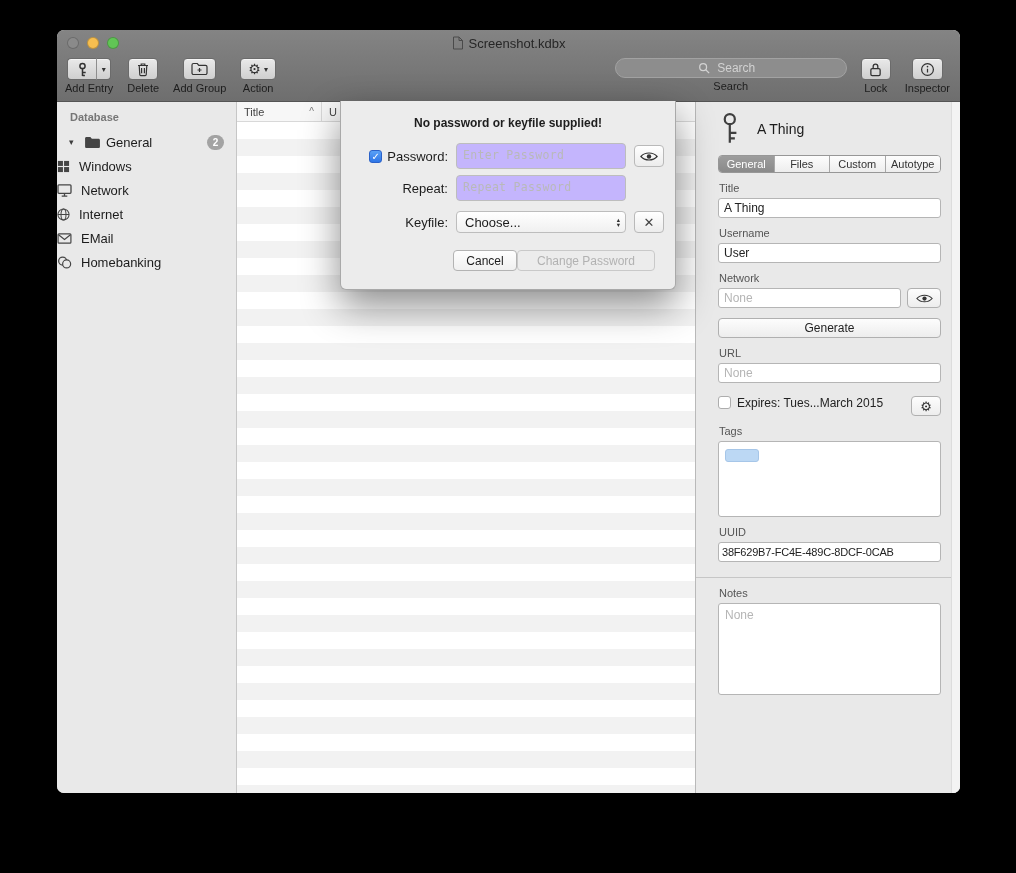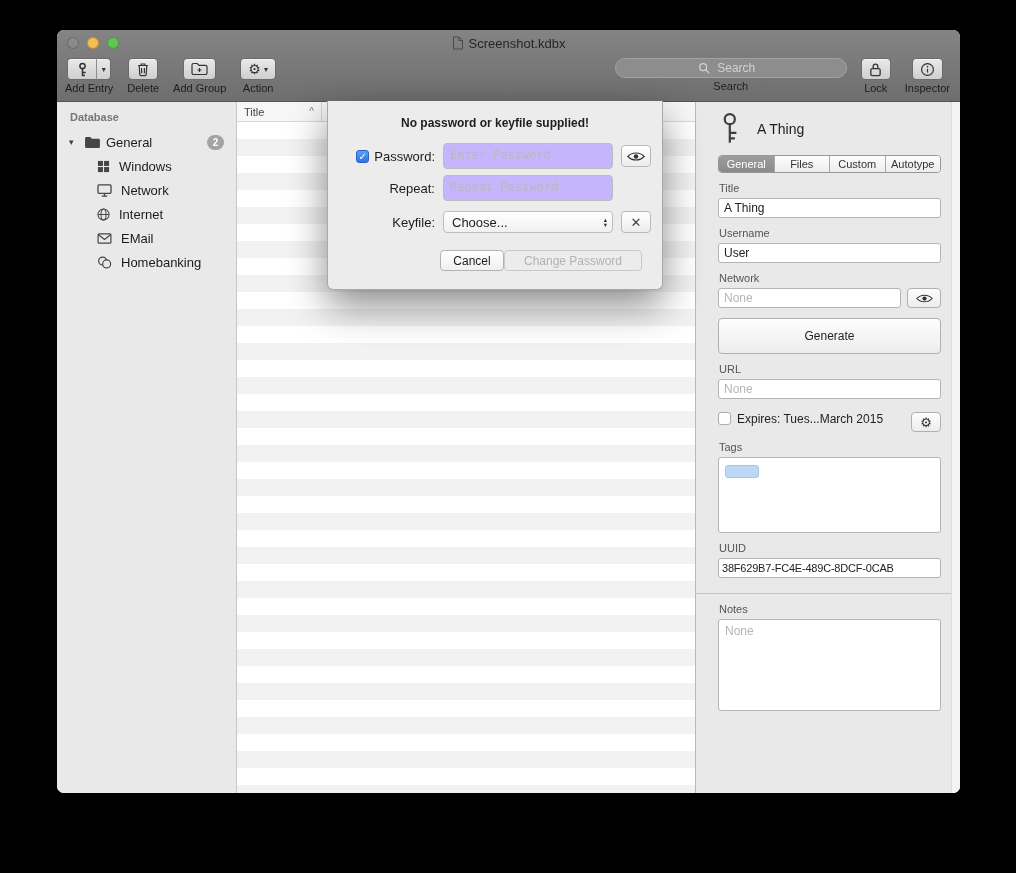--- a/index.html
+++ b/index.html
@@ -50,21 +50,21 @@
   .content { position:absolute; top:72px; left:0; right:0; bottom:0; display:flex; }
   .sidebar { width:180px; flex-shrink:0; background:#e9e9e9; border-right:1px solid #c6c6c6; }
   .sb-header { font-size:11px; font-weight:700; color:#767676; padding:9px 0 7px 13px; }
   .sb-group { display:flex; align-items:center; height:24px; padding-left:12px; gap:5px; font-size:13px; }
   .disclosure { font-size:9px; color:#3c3c3c; width:10px; }
   .badge {
     margin-left:auto; margin-right:12px; background:#a3a3a3; color:#fff;
     font-size:10px; font-weight:700; min-width:17px; height:15px; border-radius:8px;
     display:flex; align-items:center; justify-content:center; padding:0 4px;
   }
-  .sb-item { display:flex; align-items:center; height:24px; padding-left:40px; gap:9px; font-size:13px; }
+  .sb-item { display:flex; align-items:center; height:24px; gap:9px; font-size:13px; }
   .sb-item svg, .sb-group svg { flex-shrink:0; }
   .middle { flex:1; min-width:0; background:#fff; display:flex; flex-direction:column; }
   .thead { height:20px; background:#f7f7f7; border-bottom:1px solid #d8d8d8; display:flex; font-size:11px; color:#444; }
   .th { padding:0 7px; display:flex; align-items:center; height:100%; }
   .th.title-col { width:85px; justify-content:space-between; border-right:1px solid #d8d8d8; }
   .sort-caret { color:#777; font-size:10px; }
   .th.user-col { flex:1; }
   .tbody { flex:1; background:repeating-linear-gradient(to bottom,#ffffff 0 17px,#f2f2f2 17px 34px); }
   
   .inspector {
@@ -90,38 +90,38 @@
   .uuid { font-size:11px; letter-spacing:-0.2px; padding:0 3px; }
   .pw-row { display:flex; gap:6px; align-items:center; }
   .pw-row .tinput { flex:1; }
   .small-btn {
     height:20px; border:1px solid #b0b0b0; border-radius:4px;
     background:linear-gradient(#fdfdfd,#ededed); display:flex; align-items:center; justify-content:center;
     color:#333; font-family:inherit; cursor:default;
   }
   .eye-btn { width:34px; }
   .gear-btn { width:30px; font-size:13px; }
-  .generate-btn { width:100%; height:36px; margin-top:10px; font-size:12px; color:#222;
+  .generate-btn { width:100%; height:20px; margin-top:10px; font-size:12px; color:#222;
     border:1px solid #b0b0b0; border-radius:4px; background:linear-gradient(#fdfdfd,#ededed); font-family:inherit; }
   .expires-row { display:flex; align-items:flex-start; gap:6px; margin-top:13px; }
   .checkbox { width:13px; height:13px; border:1px solid #adadad; border-radius:3px; background:#fff; flex-shrink:0;
     display:flex; align-items:center; justify-content:center; font-size:10px; color:#fff; }
   .checkbox.checked { background:linear-gradient(#59a1f7,#2e75e6); border-color:#2b62c9; }
   .expires-label { font-size:12px; color:#222; flex:1; white-space:nowrap; overflow:hidden; }
   .tags-box { height:76px; border:1px solid #b5b5b5; border-radius:3px; background:#fff; margin-top:2px; padding:6px; }
   .tag-chip { width:34px; height:13px; background:#bcd8f4; border:1px solid #a6c6e8; border-radius:3px; display:inline-block; }
   .divider { height:1px; background:#c6c6c6; margin:15px -19px 0 -22px; }
   .notes-box {
     width:100%; height:92px; border:1px solid #b5b5b5; border-radius:3px; background:#fff;
     font-size:12px; padding:4px 6px; resize:none; font-family:inherit; color:#222; outline:none;
   }
   .notes-box::placeholder { color:#b5b5b5; }
   
   .sheet {
-    position:absolute; left:270px; top:71px; width:336px; z-index:30;
+    position:absolute; left:283px; top:71px; width:336px; z-index:30;
     background:#ececec; border:1px solid #a9a9a9; border-top:none; border-radius:0 0 6px 6px;
     box-shadow:0 16px 38px rgba(0,0,0,.45); padding:13px 0 18px;
   }
   .sheet-msg { text-align:center; font-size:12px; font-weight:600; color:#1d1d1d; margin:2px 0 13px; }
   .srow { display:grid; grid-template-columns:96px 170px 30px; column-gap:8px; justify-content:center; align-items:center; margin-bottom:6px; }
   .slabel { display:flex; justify-content:flex-end; align-items:center; gap:5px; font-size:13px; color:#1c1c1c; }
   .sinput { width:170px; height:22px; border:1px solid #bdbdbd; border-radius:4px; background:#c4b5fd; padding:12px 6px; font-size:12px; font-family:Liberation Mono, monospace; outline:none; }
   .sinput::placeholder { font-family:"DejaVu Sans Mono", monospace; font-size:11.5px; color:#b9b9b9; letter-spacing:.3px; }
   .sbtn { width:30px; height:22px; border:1px solid #b9b9b9; border-radius:4px; background:linear-gradient(#fff,#ececec);
     display:flex; align-items:center; justify-content:center; color:#444; font-family:inherit; cursor:default; }

